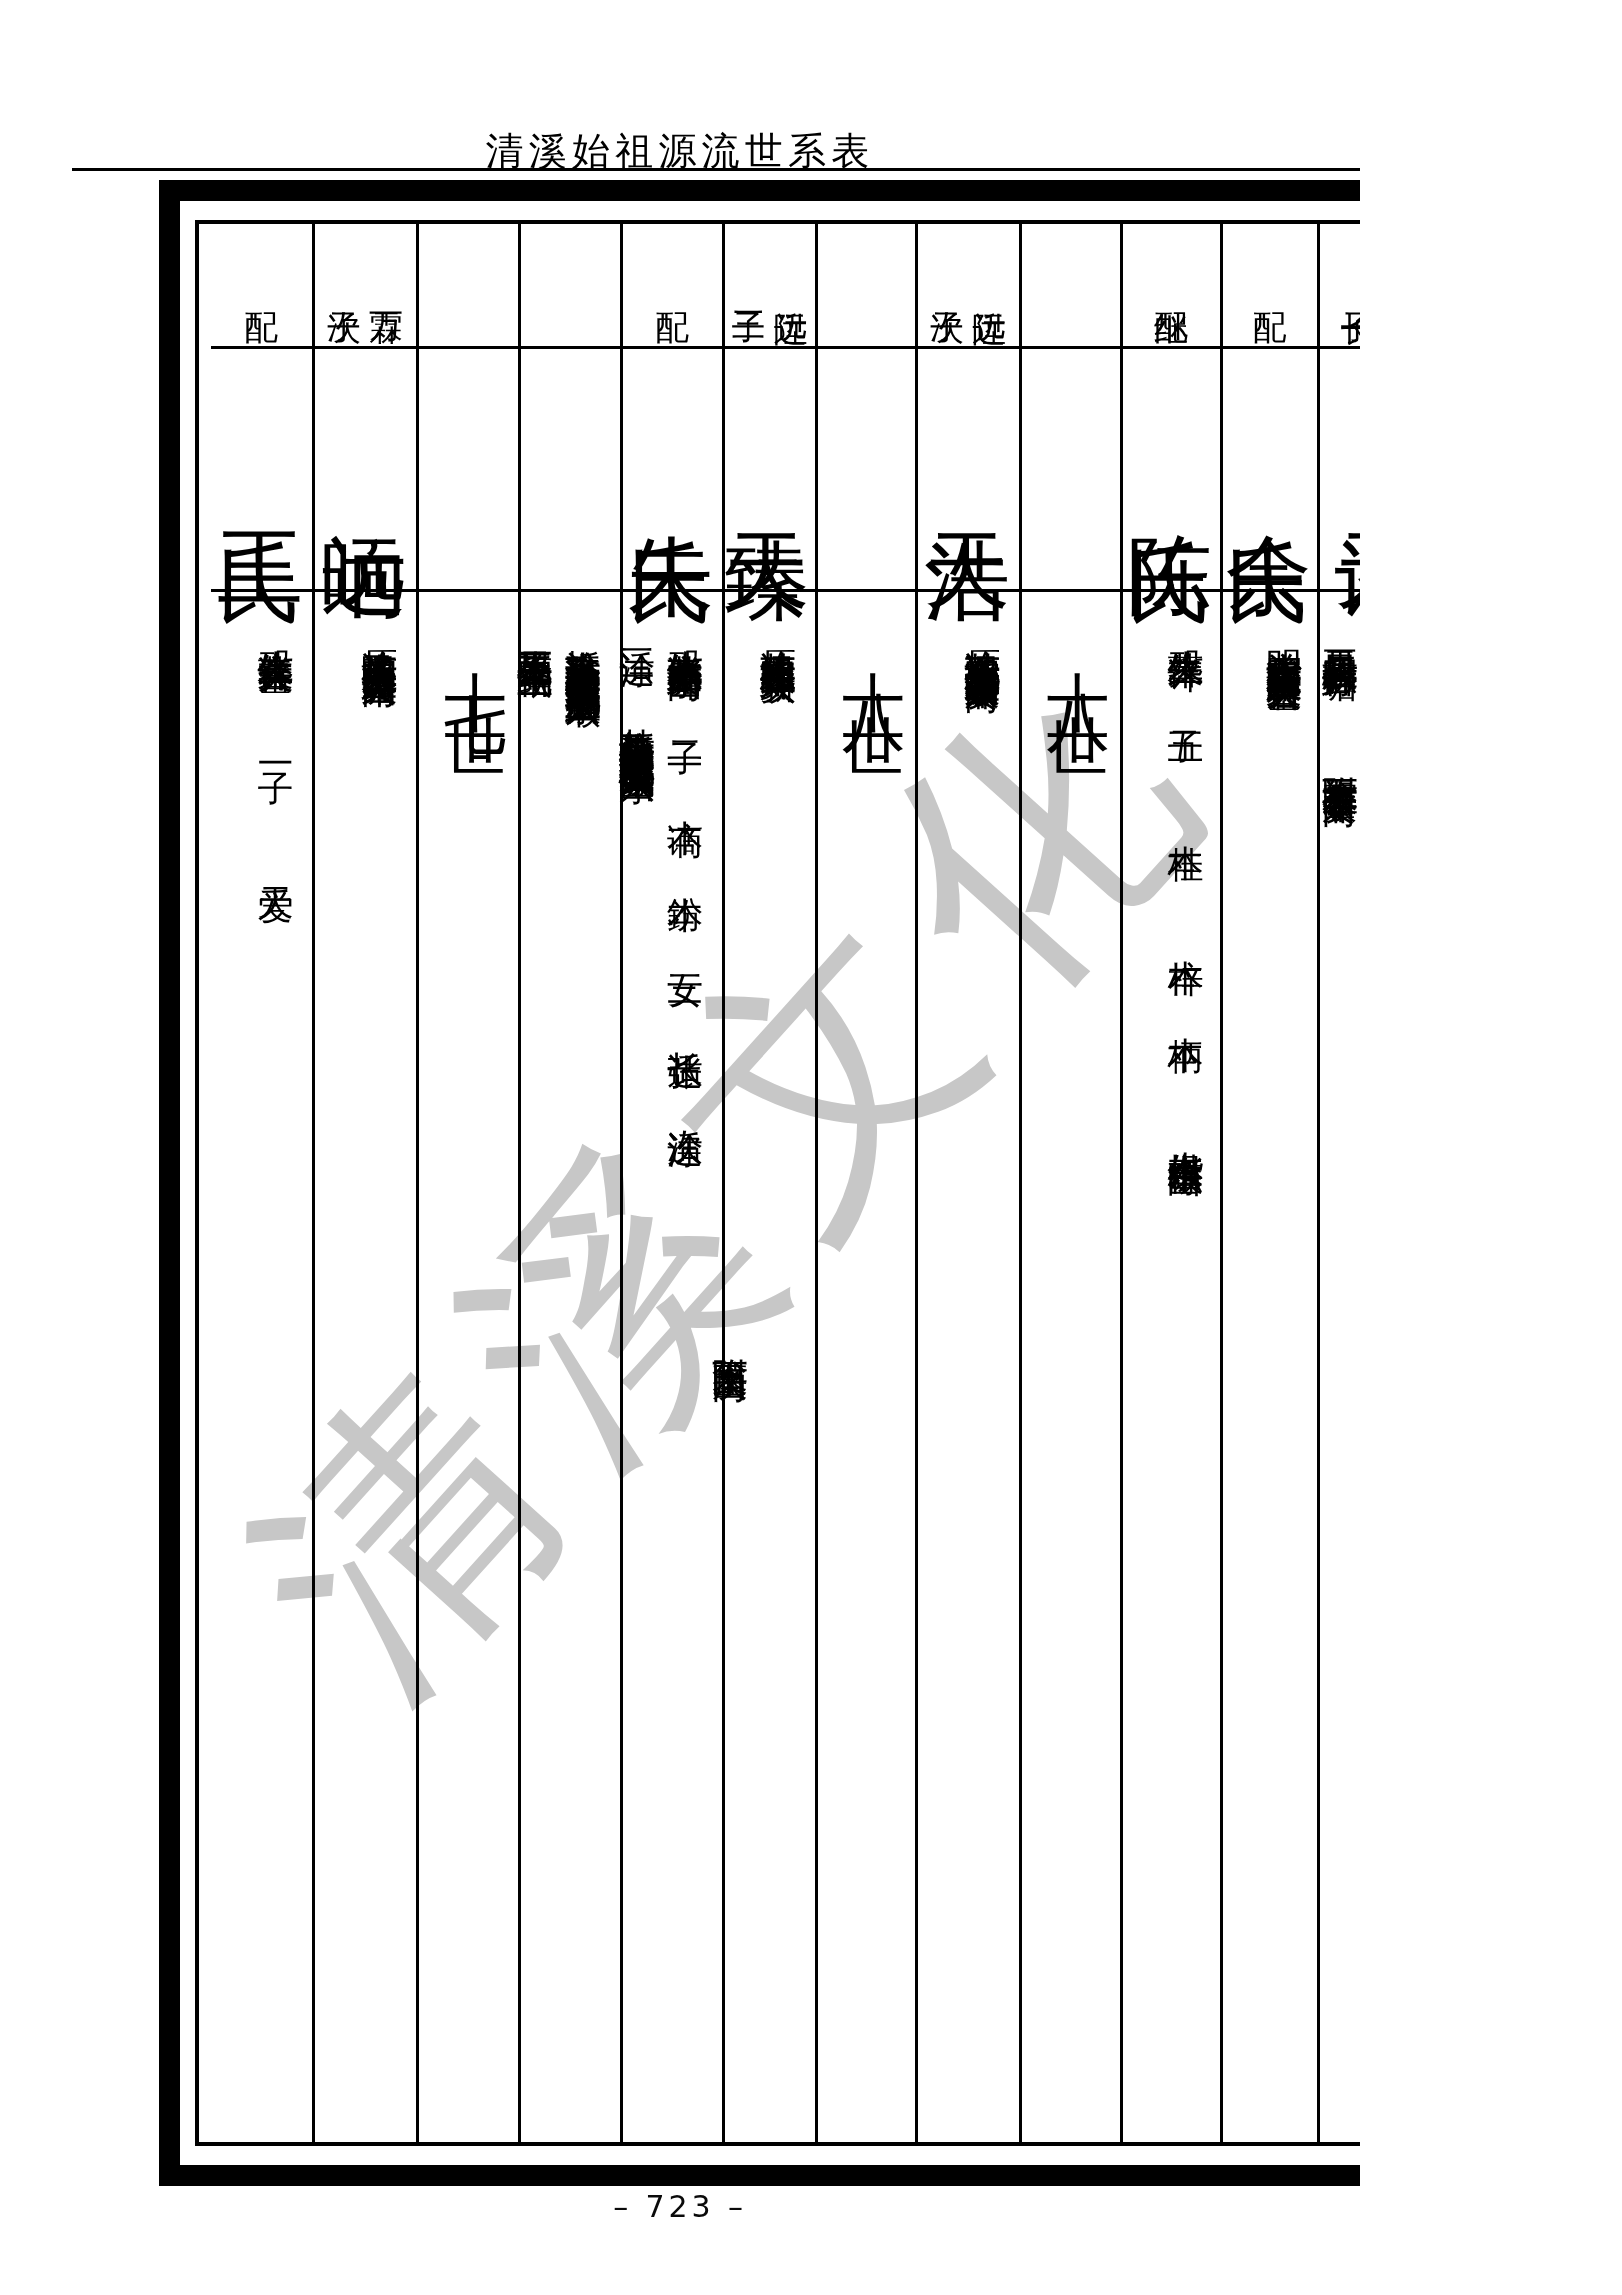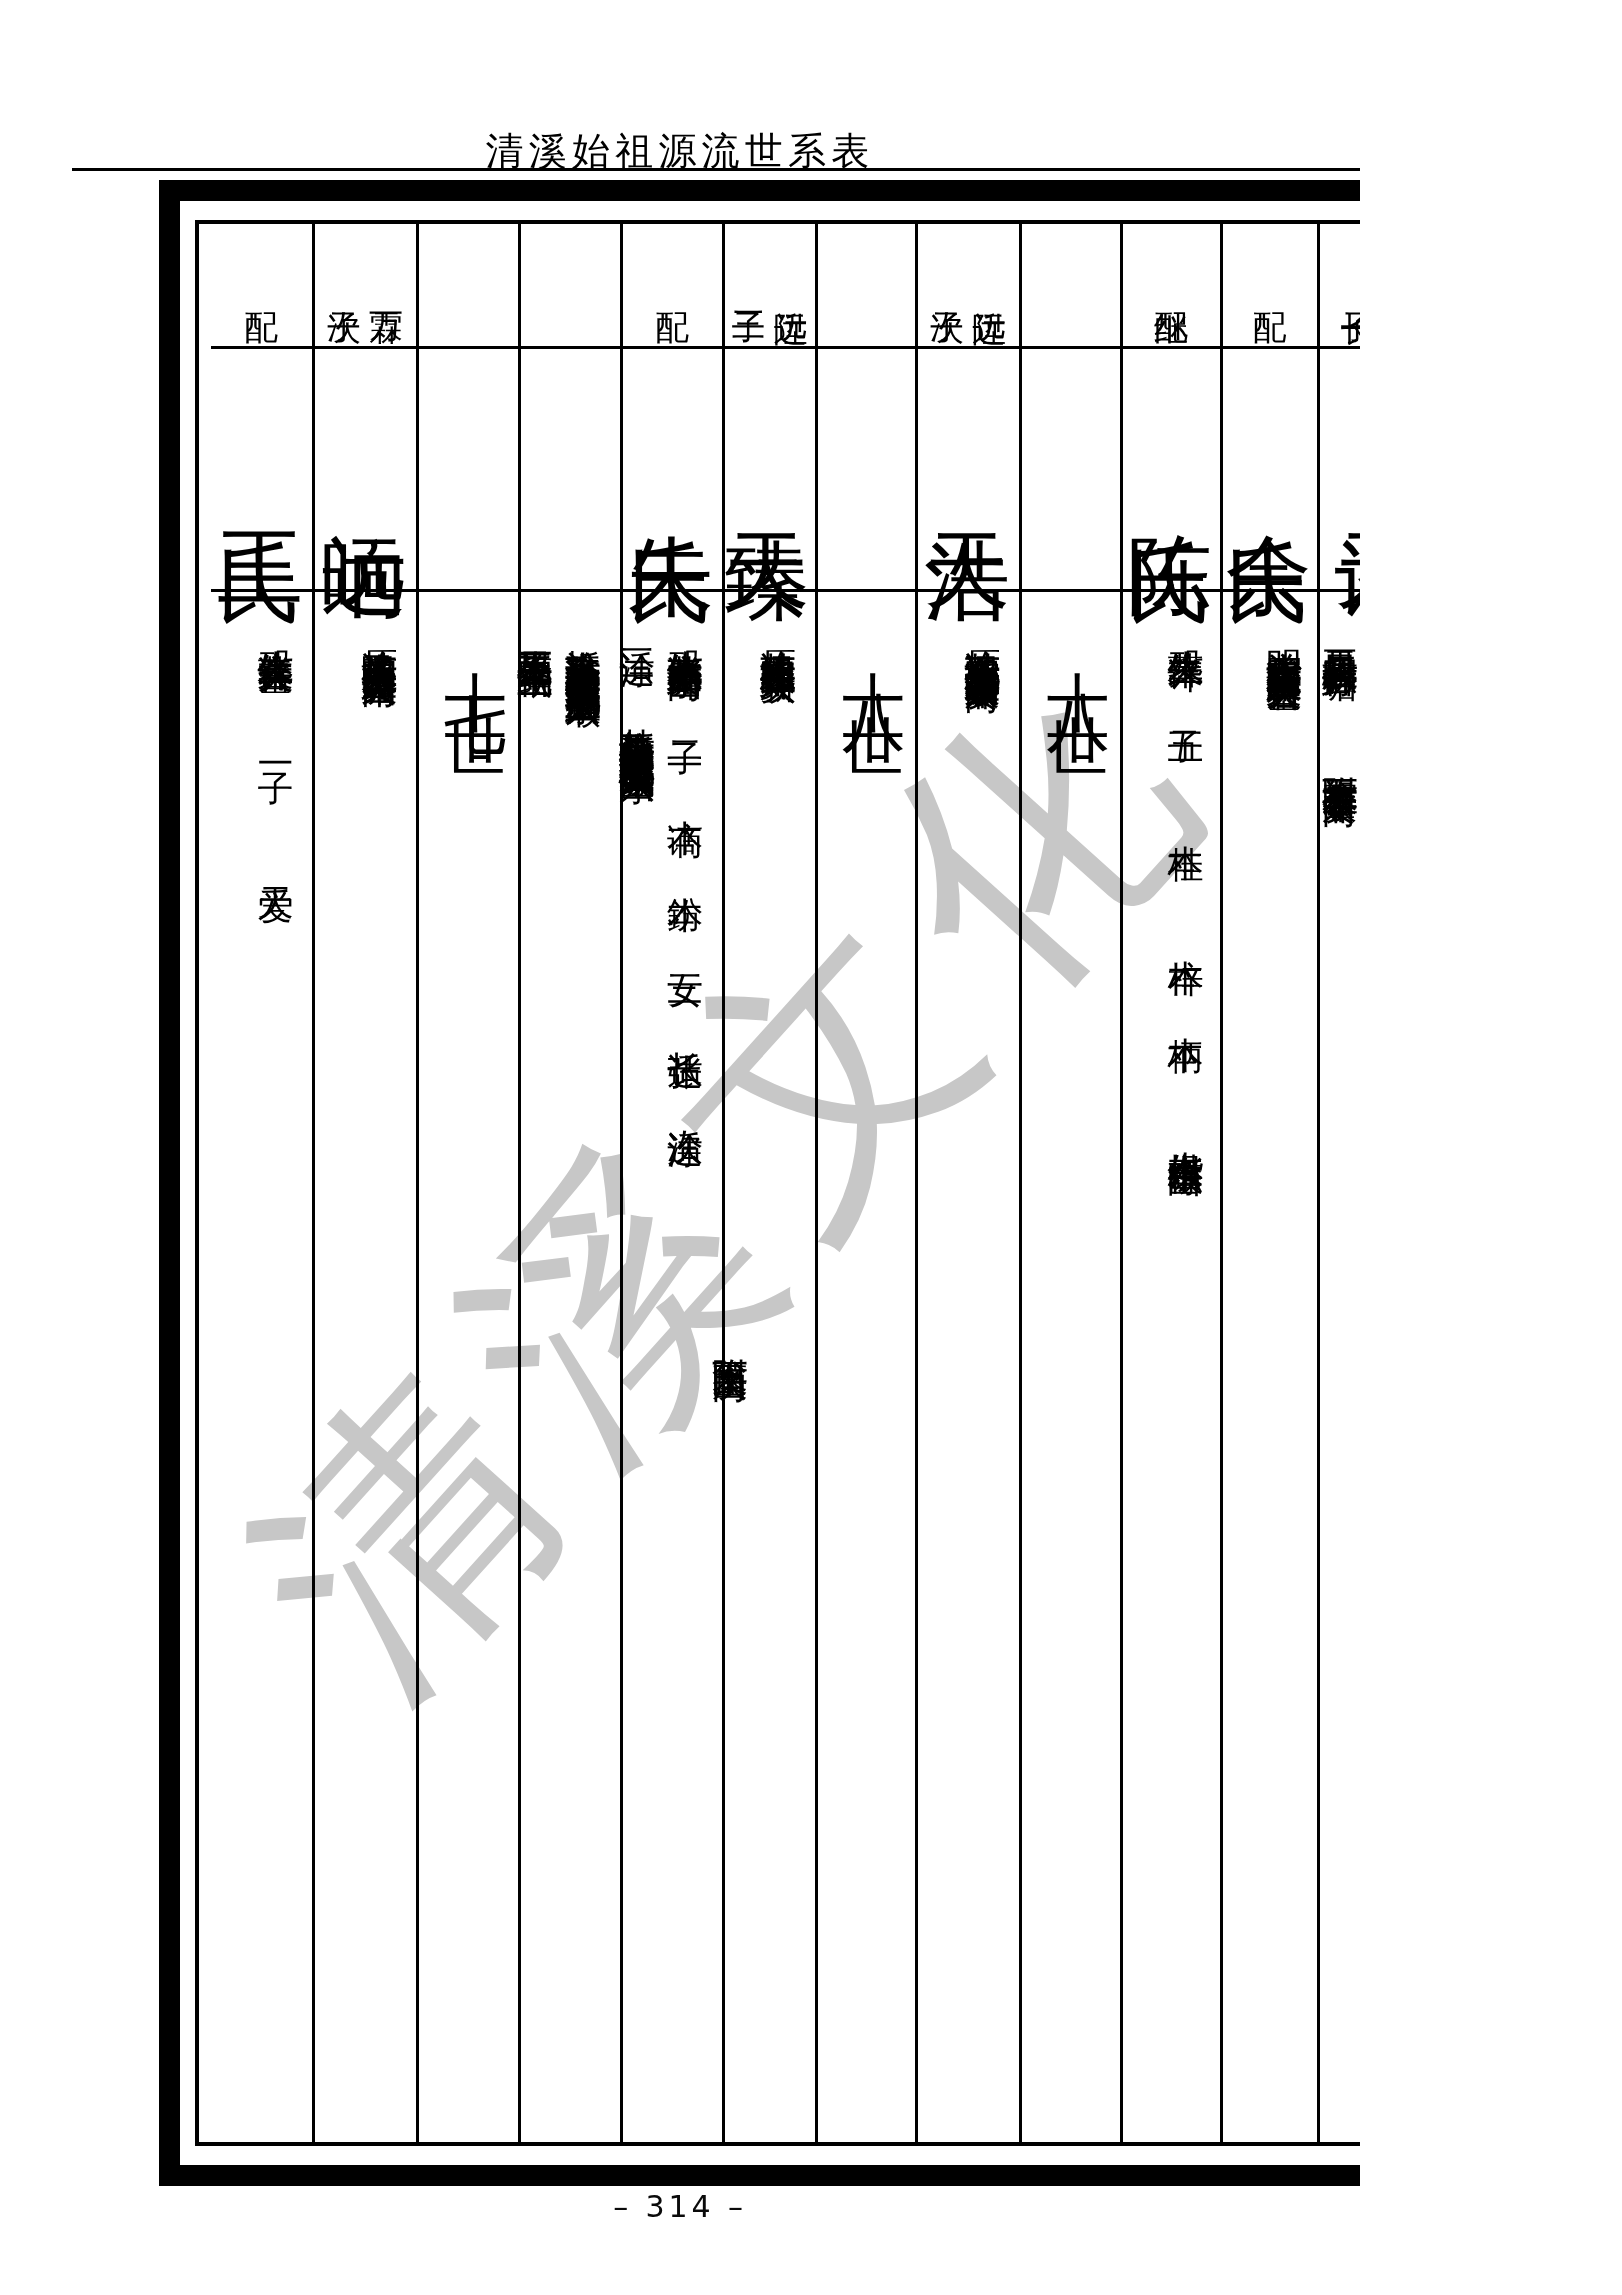--- a/index.html
+++ b/index.html
@@ -183,16 +183,16 @@
           <div class="vline">王氏</div>
         </div>
         <div class="cell detail lines-1">
           <div class="vline">生殁未详葬合夫墓　　　子一　　　天爱</div>
         </div>
       </div>
 
     </div>
   </div>
 
-  <div class="pageno">– 314 –</div>
+  <div class="pageno">– 723 –</div>
 
 </div>
 
 
 </body></html>

